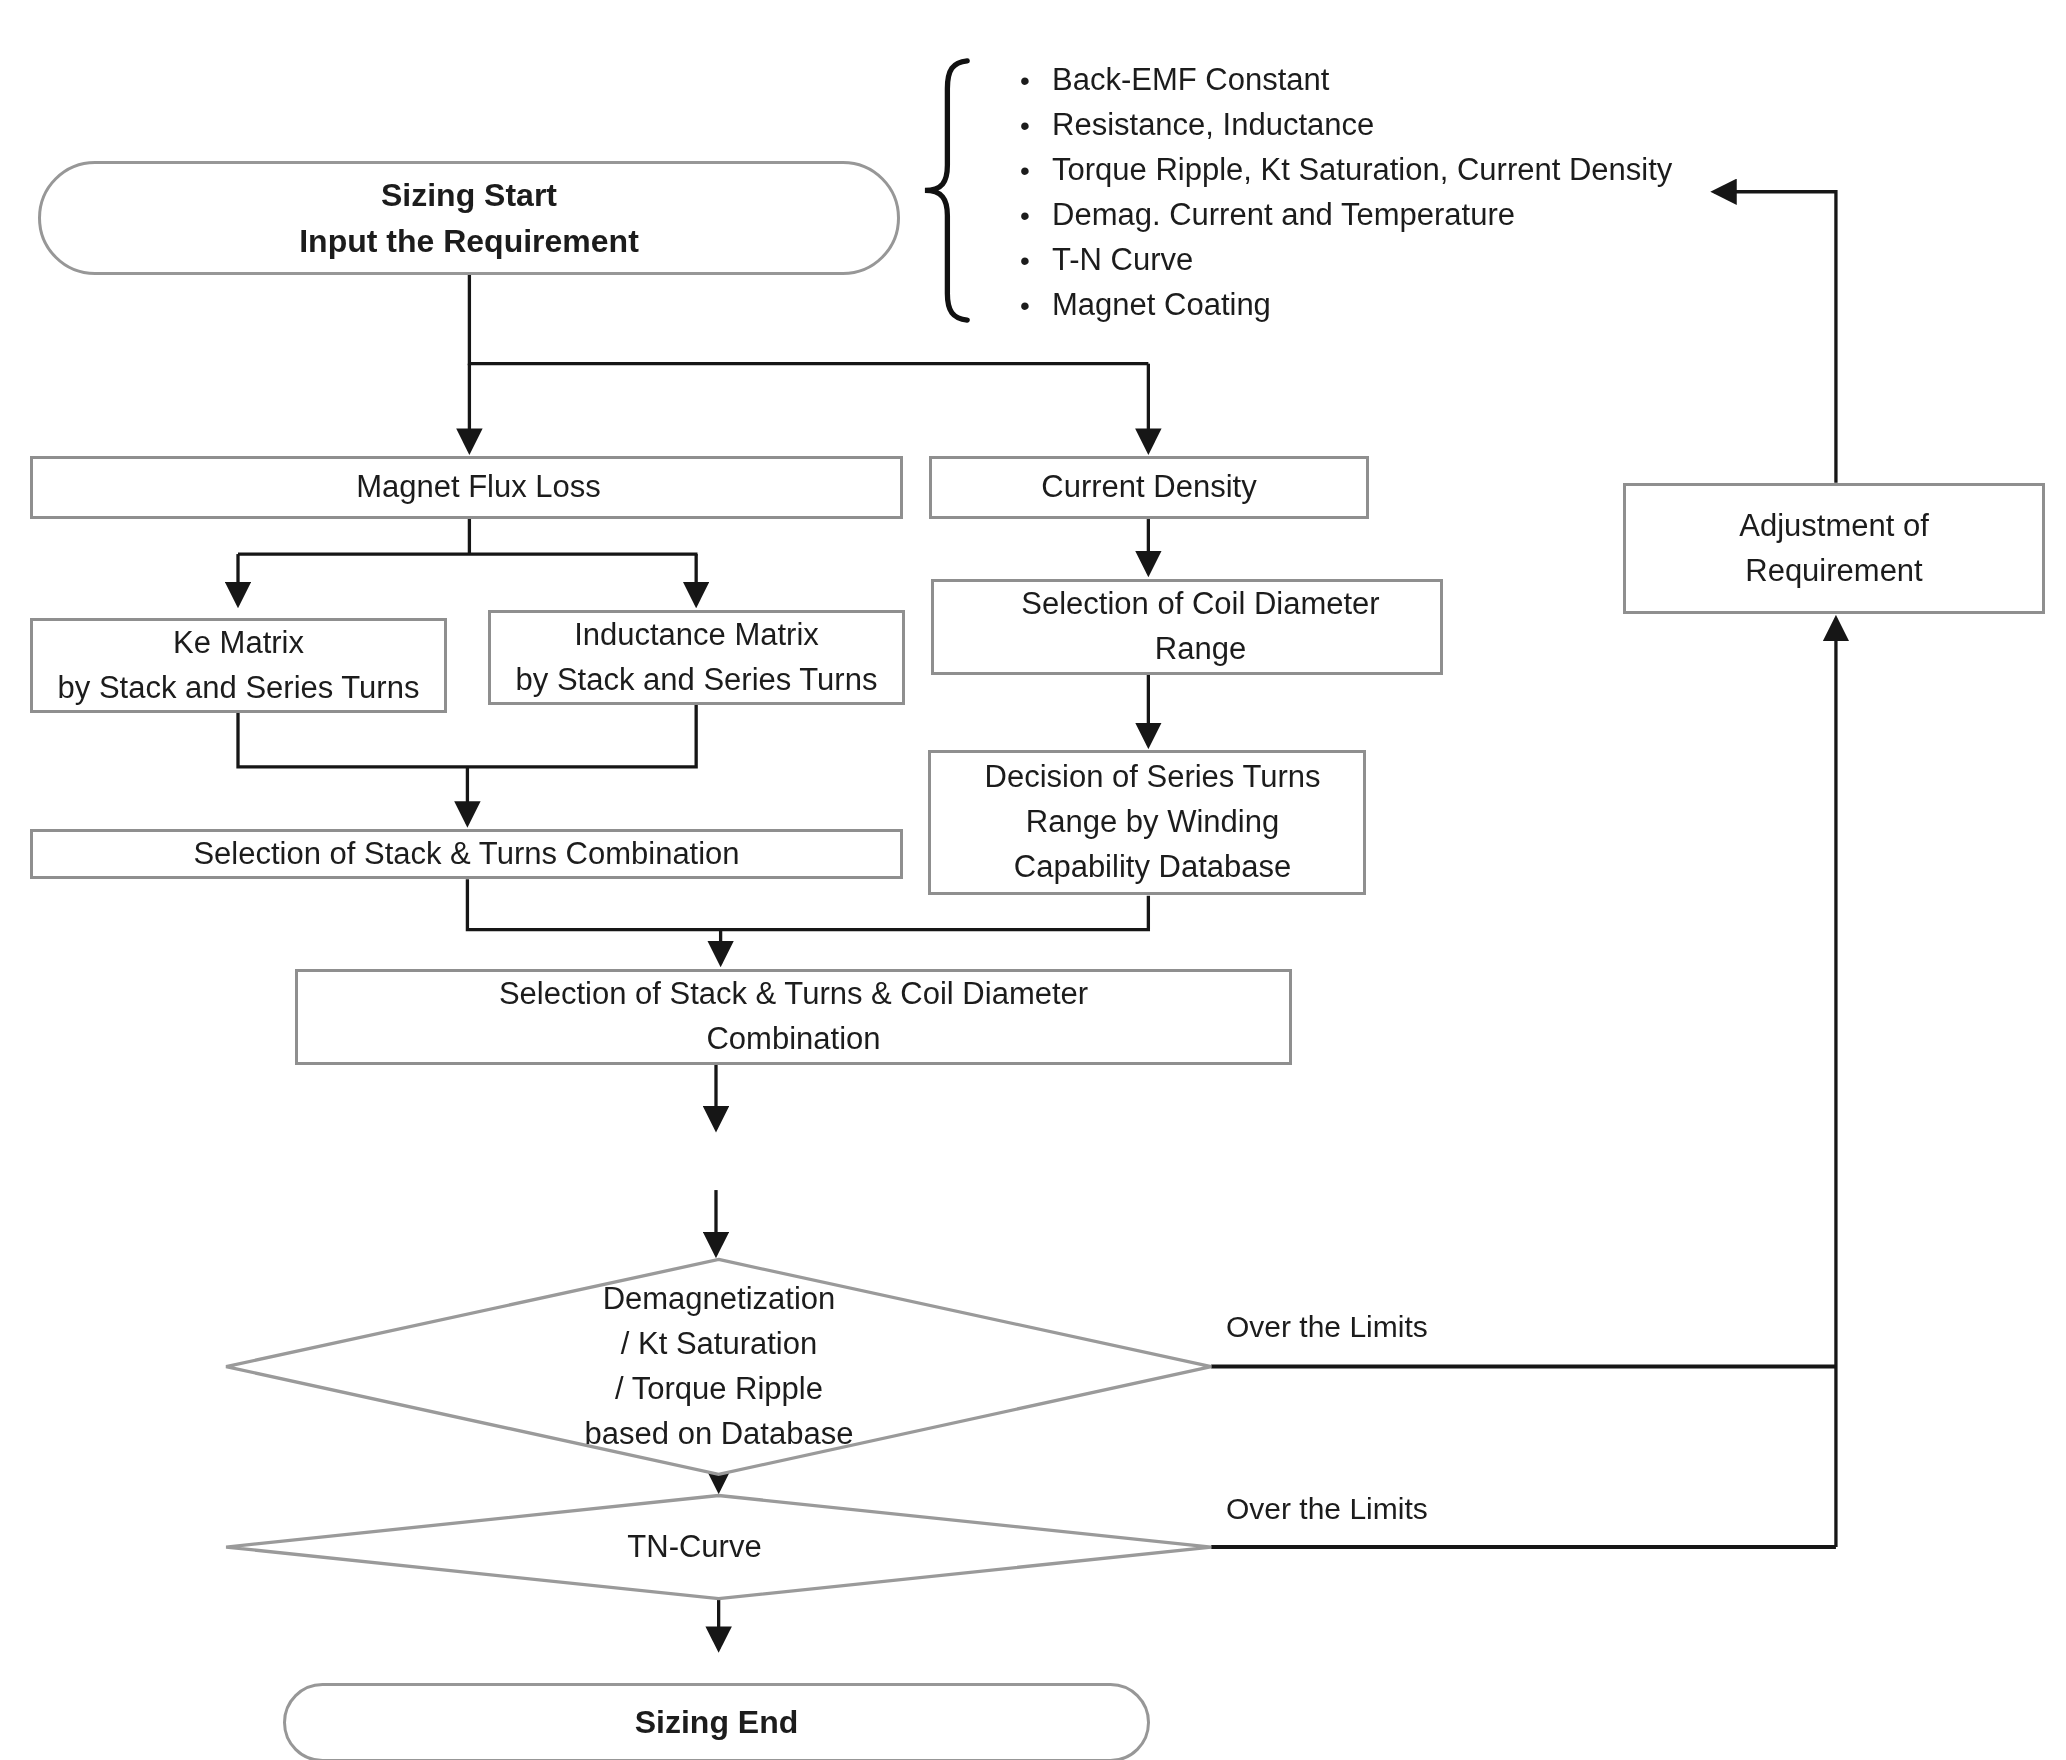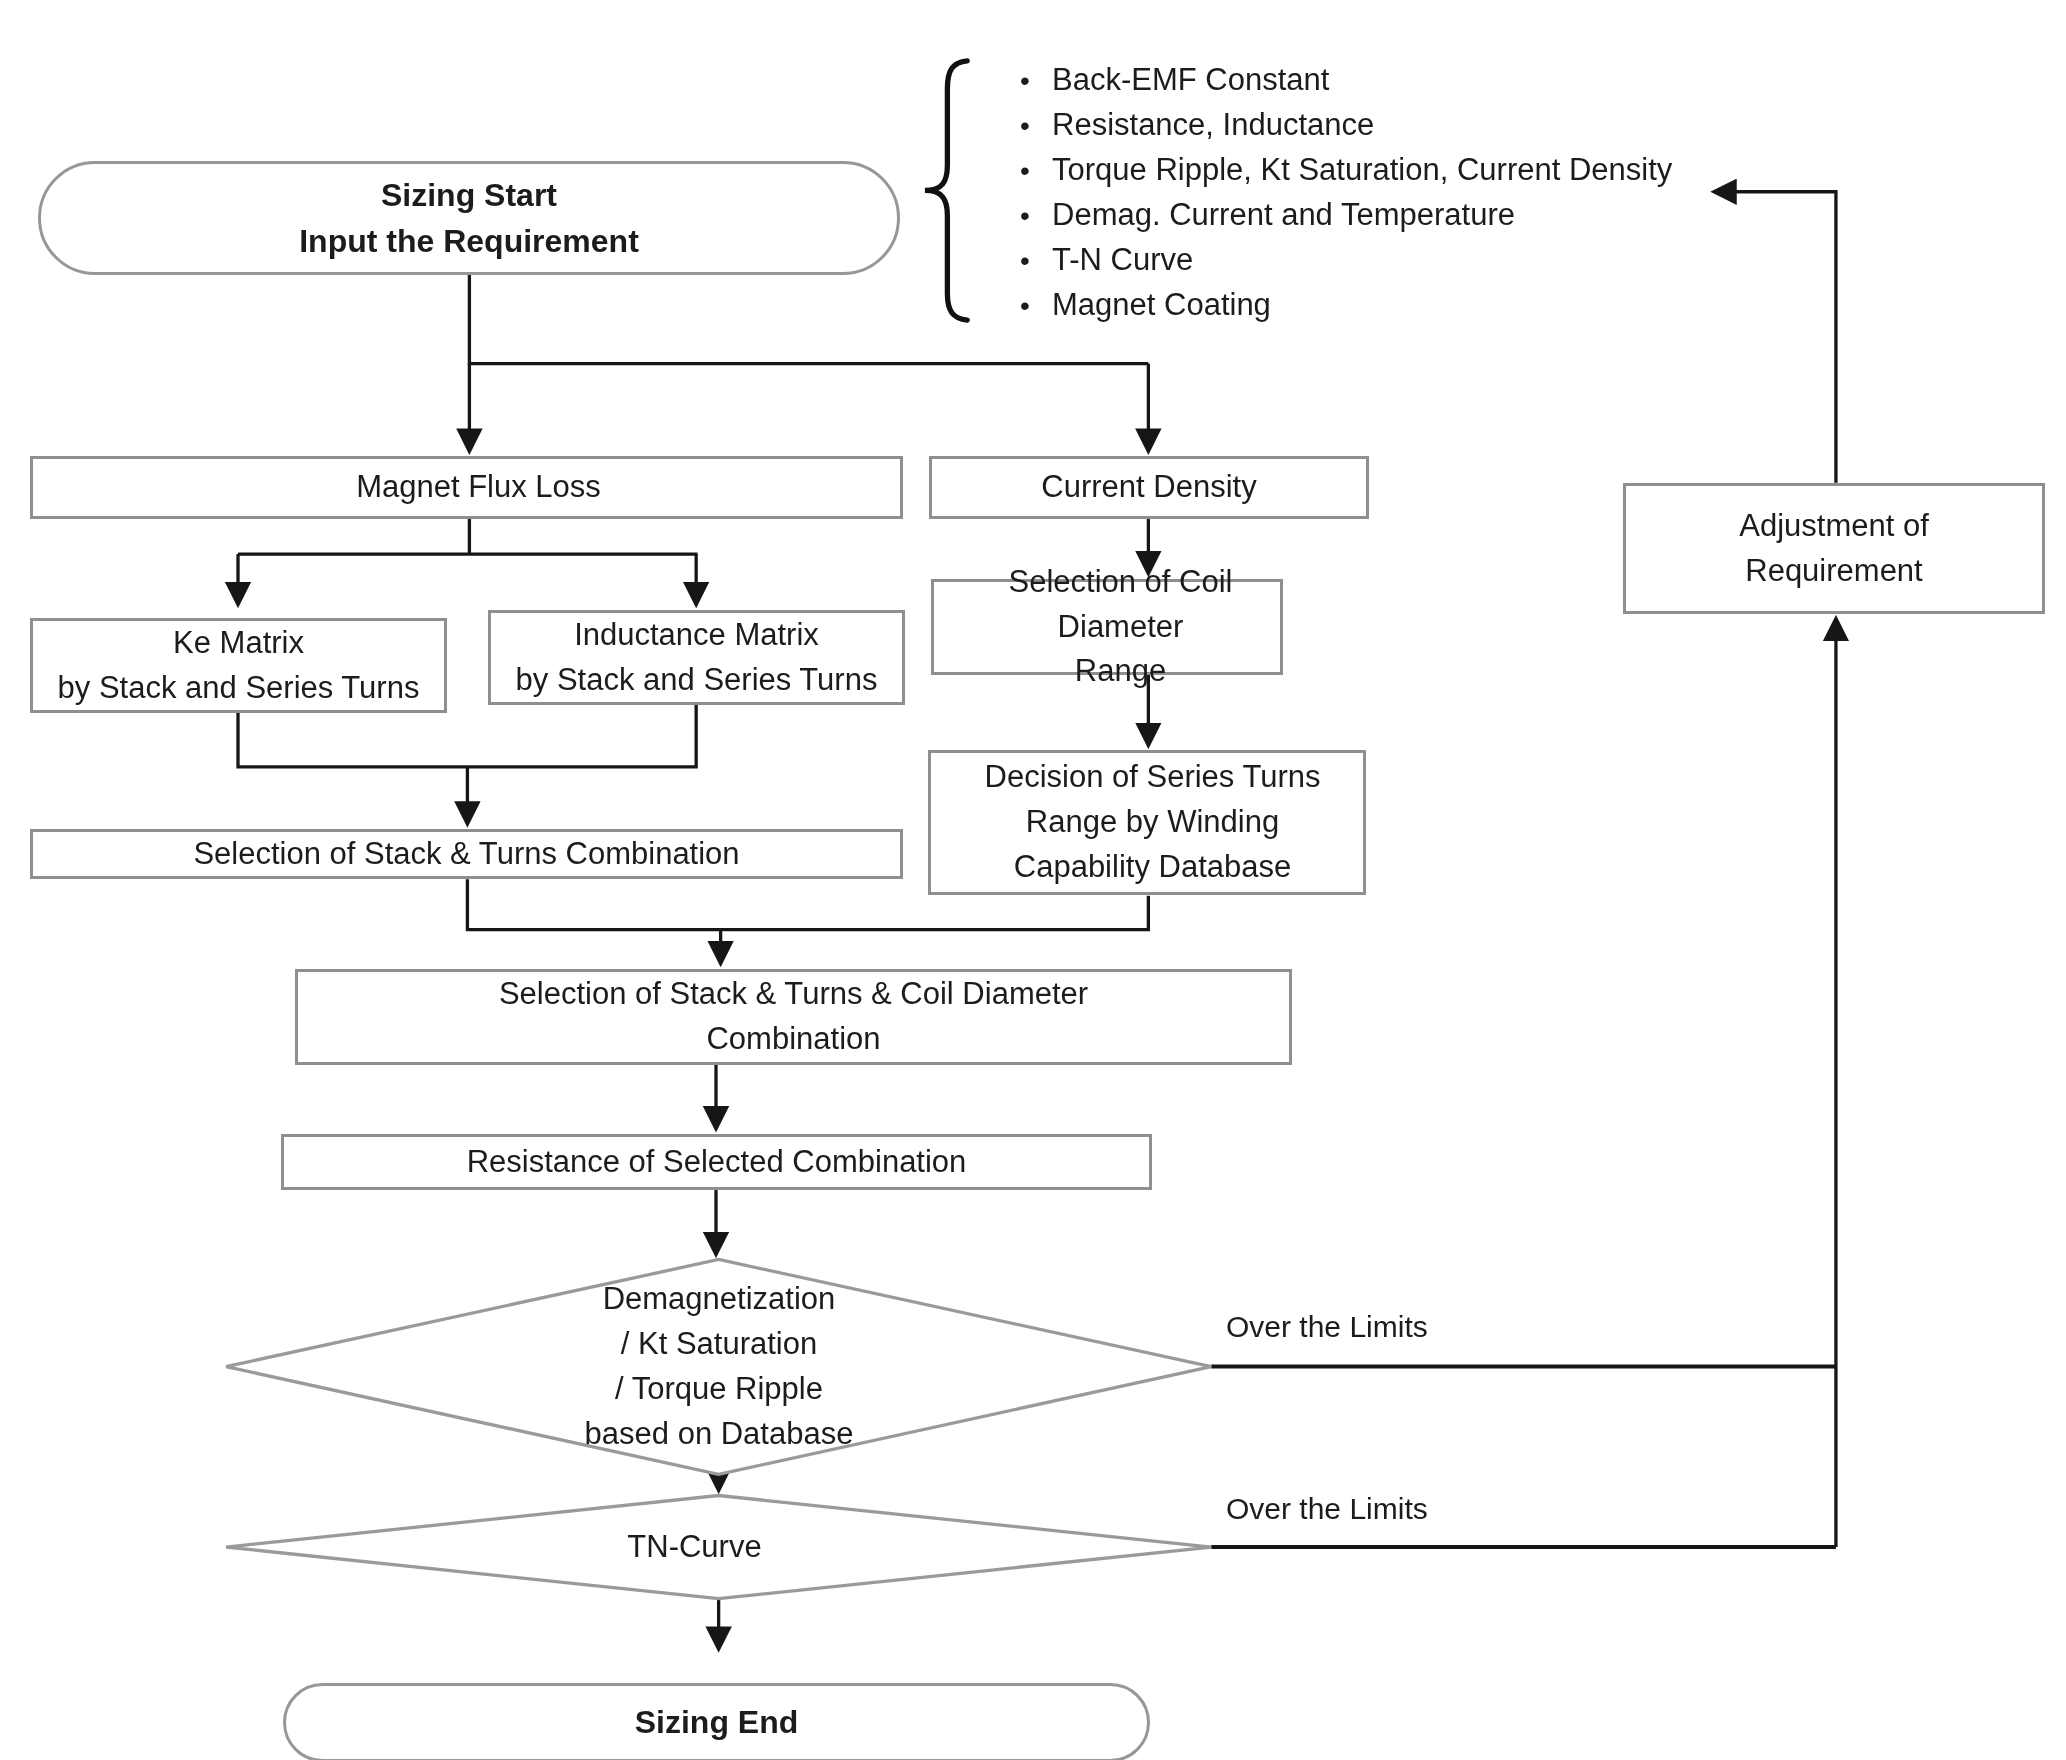--- a/index.html
+++ b/index.html
@@ -102,31 +102,30 @@
   <div class="node" style="left:30px;top:610px;width:417px;height:95px;margin-top:8px;">Ke Matrix
 by Stack and Series Turns</div>
 
   <div class="node" style="left:488px;top:610px;width:417px;height:95px;">Inductance Matrix
 by Stack and Series Turns</div>
 
   <div class="node" style="left:30px;top:829px;width:873px;height:50px;">Selection of Stack &amp; Turns Combination</div>
 
   <div class="node" style="left:929px;top:456px;width:440px;height:63px;">Current Density</div>
 
-  <div class="node" style="left:931px;top:579px;width:352px;height:96px;padding-left:27px;">Selection of Coil Diameter
+  <div class="node" style="left:931px;top:579px;width:512px;height:96px;padding-left:27px;">Selection of Coil Diameter
 Range</div>
 
   <div class="node" style="left:928px;top:750px;width:438px;height:145px;padding-left:11px;">Decision of Series Turns
 Range by Winding
 Capability Database</div>
 
   <div class="node" style="left:295px;top:969px;width:997px;height:96px;">Selection of Stack &amp; Turns &amp; Coil Diameter
 Combination</div>
 
-  <div class="node" style="left:281px;top:1134px;width:871px;height:56px;">Resistance of Selected Combination</div>
 
   <div class="node dtext" style="left:428px;top:1276px;width:582px;height:182px;">Demagnetization
 / Kt Saturation
 / Torque Ripple
 based on Database</div>
 
   <div class="node dtext" style="left:496px;top:1525px;width:397px;height:45px;text-align:center;">TN-Curve</div>
 
   <div class="ol-label" style="left:1226px;top:1306px;">Over the Limits</div>
 

